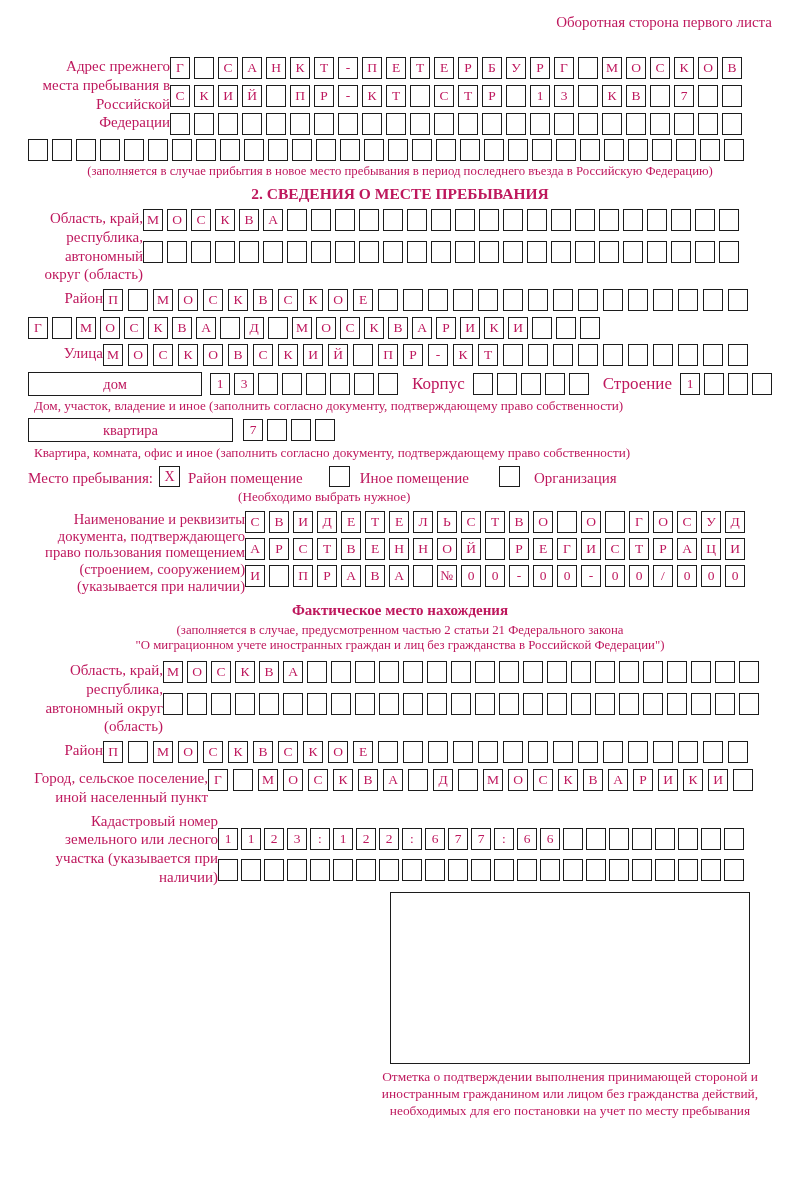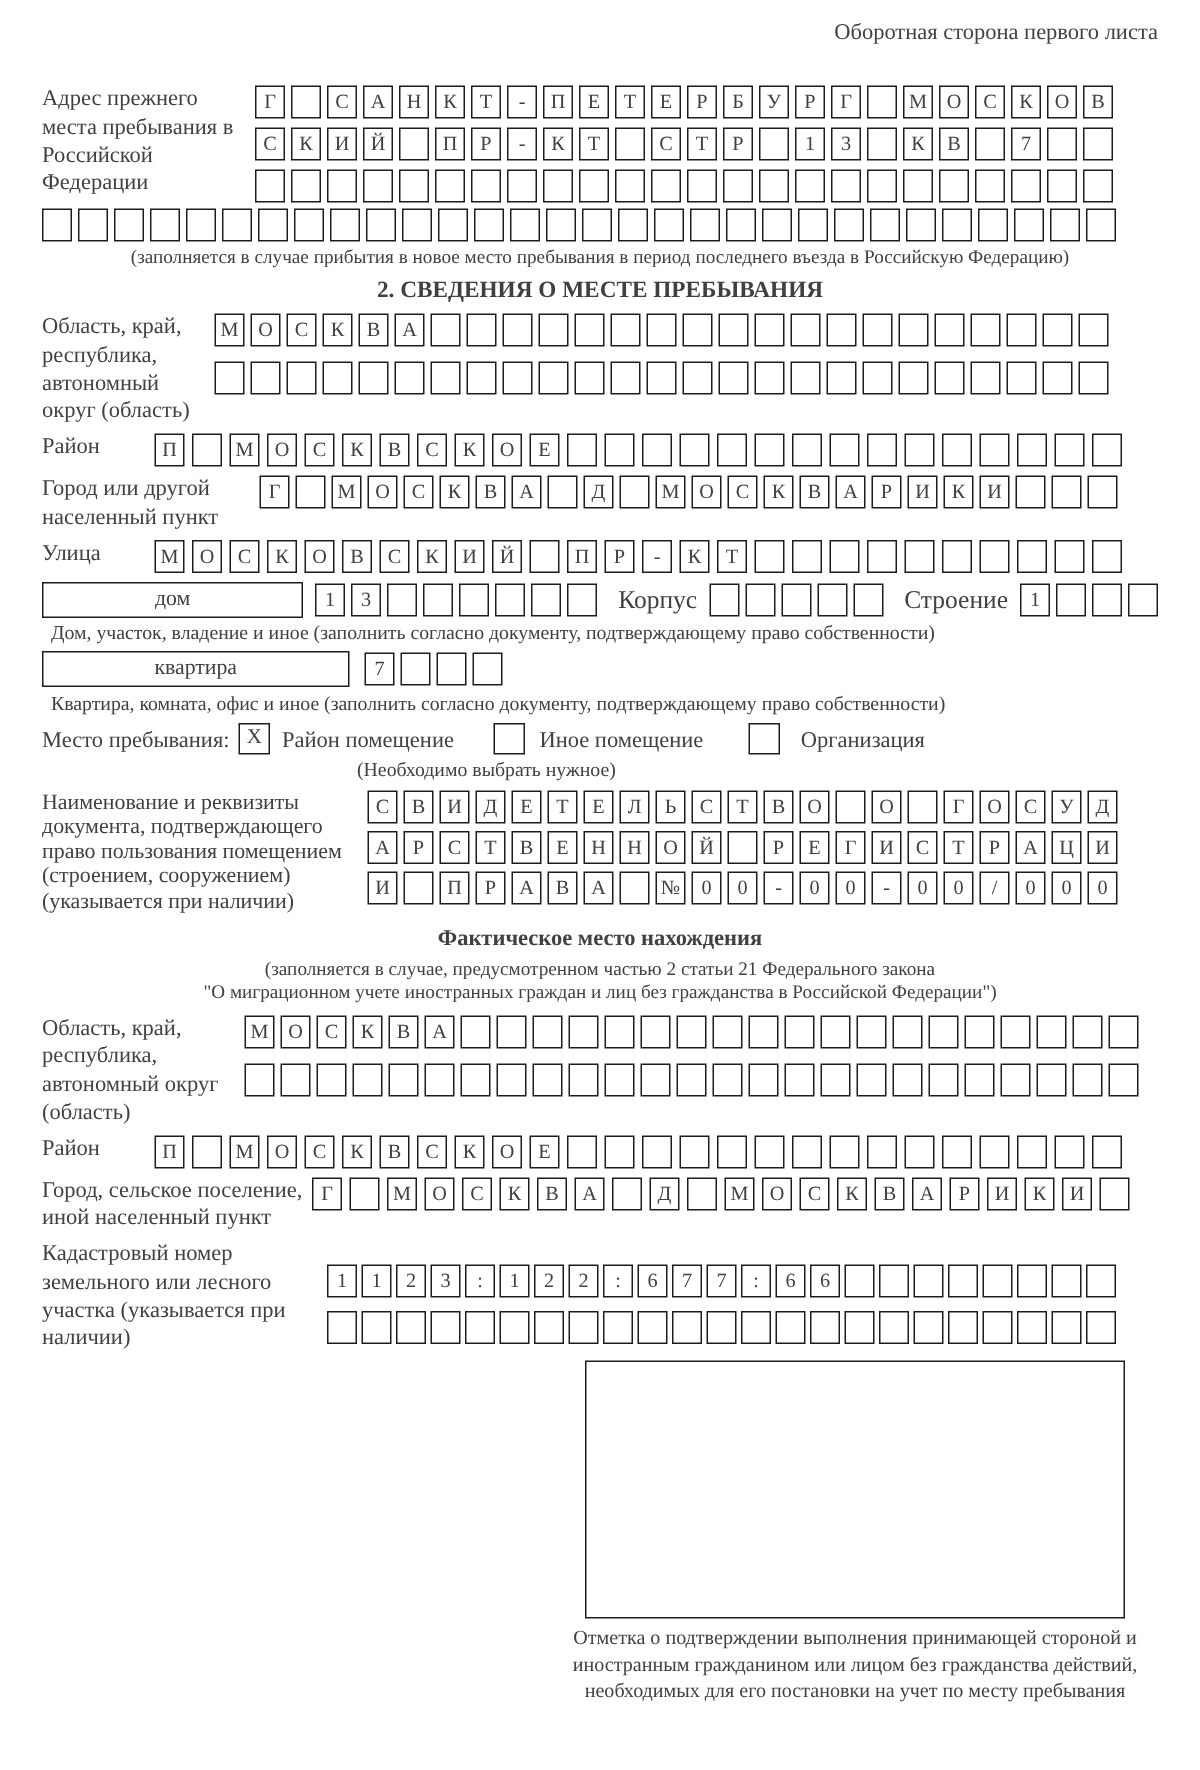--- a/index.html
+++ b/index.html
@@ -1,23 +1,23 @@
 <!DOCTYPE html>
 <html><head>
 <meta charset="utf-8">
 <style>
   html,body{margin:0;padding:0;background:#ffffff;}
   .page{
     width:800px;height:1180px;box-sizing:border-box;
     padding:14px 28px 10px 28px;
     font-family:"Liberation Serif","DejaVu Serif",serif;
-    color:#404040;position:relative;overflow:hidden;
+    color:#be185d;position:relative;overflow:hidden;
   }
   .hdr{ text-align:right;font-size:15px;margin-bottom:26px; }
-  .frow{ display:flex;align-items:flex-start; }
+  .frow{ display:flex;align-items:flex-start;text-align:right; }
   .lbl{ font-size:15px;line-height:1.25;flex:0 0 auto; }
   .lbl.tight{ line-height:1.14;font-size:14.6px; }
   .cells{ display:flex;gap:4px;flex:0 0 auto; }
   .cells.g5{ gap:5px; } .cells.g3{ gap:3px; }
   .cellcol{ display:flex;flex-direction:column;gap:6px; }
   .cellcol.g10{ gap:10px; } .cellcol.g5{ gap:5px; } .cellcol.g9{ gap:9px; }
   .cell{
     width:20px;height:22px;box-sizing:border-box;border:1.6px solid #1c1c1c;
     display:inline-flex;align-items:center;justify-content:center;
     font-size:13.5px;flex:0 0 auto;background:#fff;
@@ -254,21 +254,20 @@
         <span class="cell"></span>
         <span class="cell"></span>
         <span class="cell"></span>
         <span class="cell"></span>
         <span class="cell"></span>
         <span class="cell"></span>
       </div>
   </div>
 
   <div class="frow mb5">
-    <div class="lbl" style="width:145px">Город или другой населенный пункт</div>
     <div class="cells">
         <span class="cell">Г</span>
         <span class="cell"></span>
         <span class="cell">М</span>
         <span class="cell">О</span>
         <span class="cell">С</span>
         <span class="cell">К</span>
         <span class="cell">В</span>
         <span class="cell">А</span>
         <span class="cell"></span>

